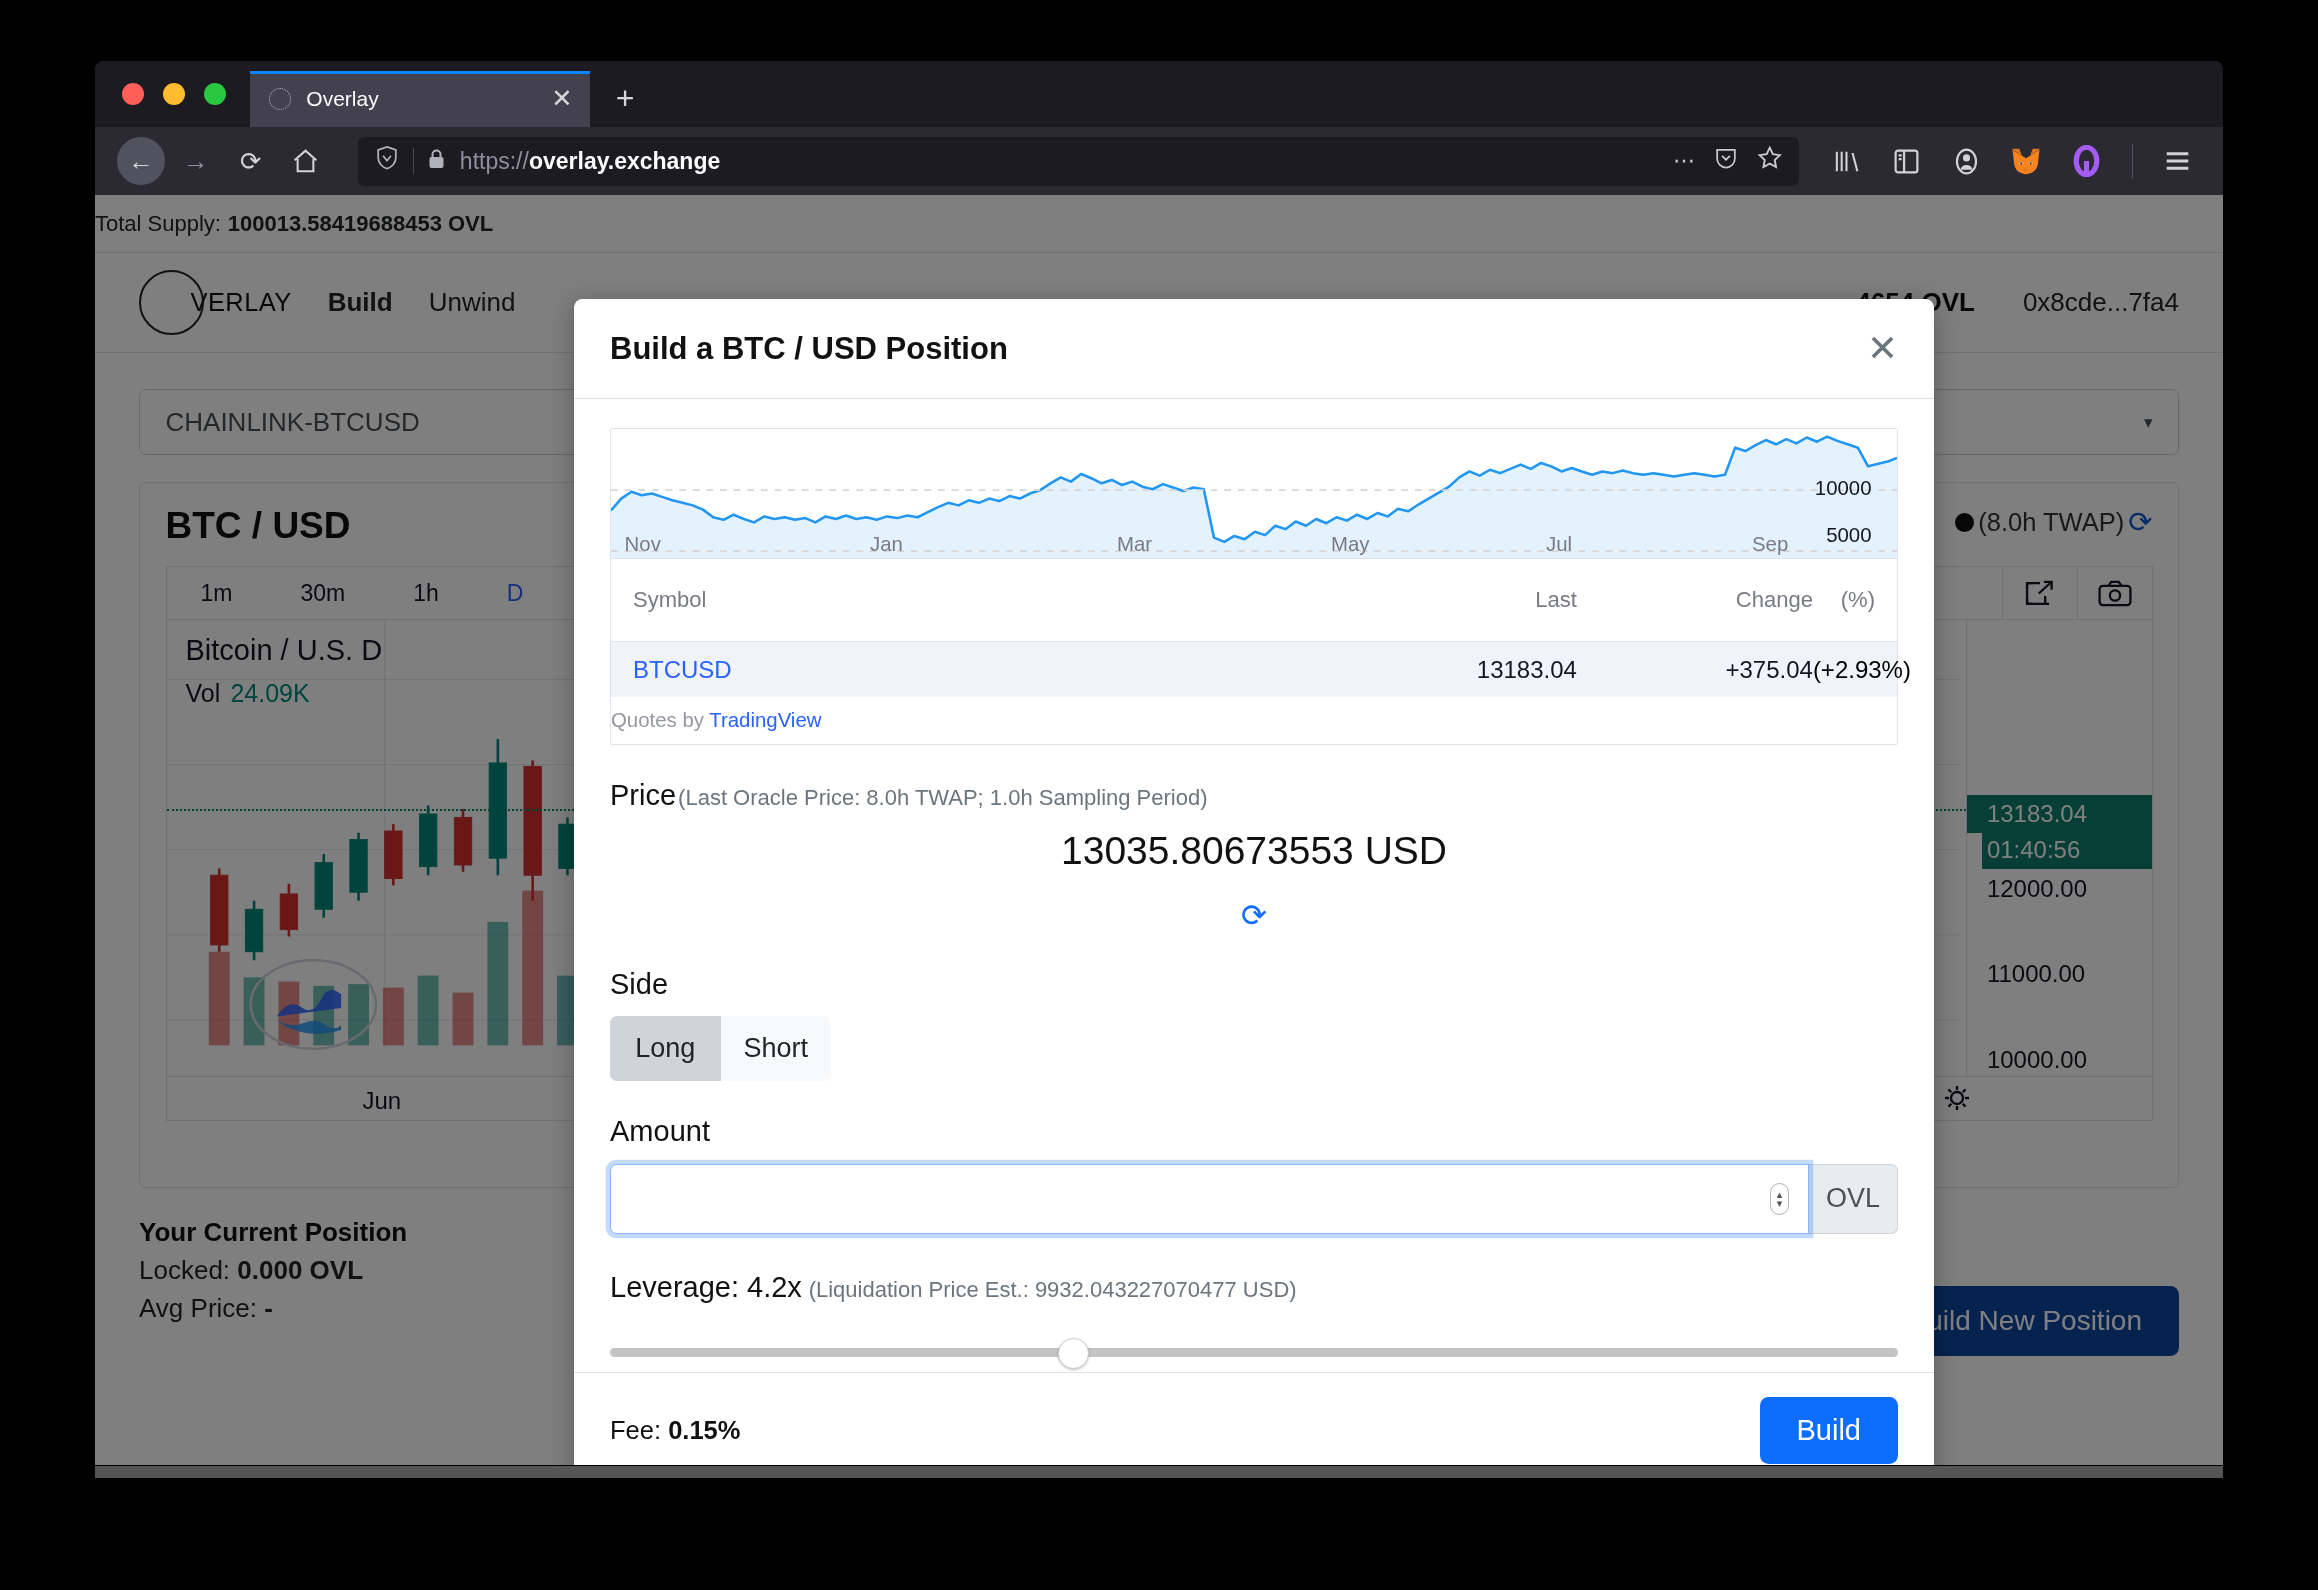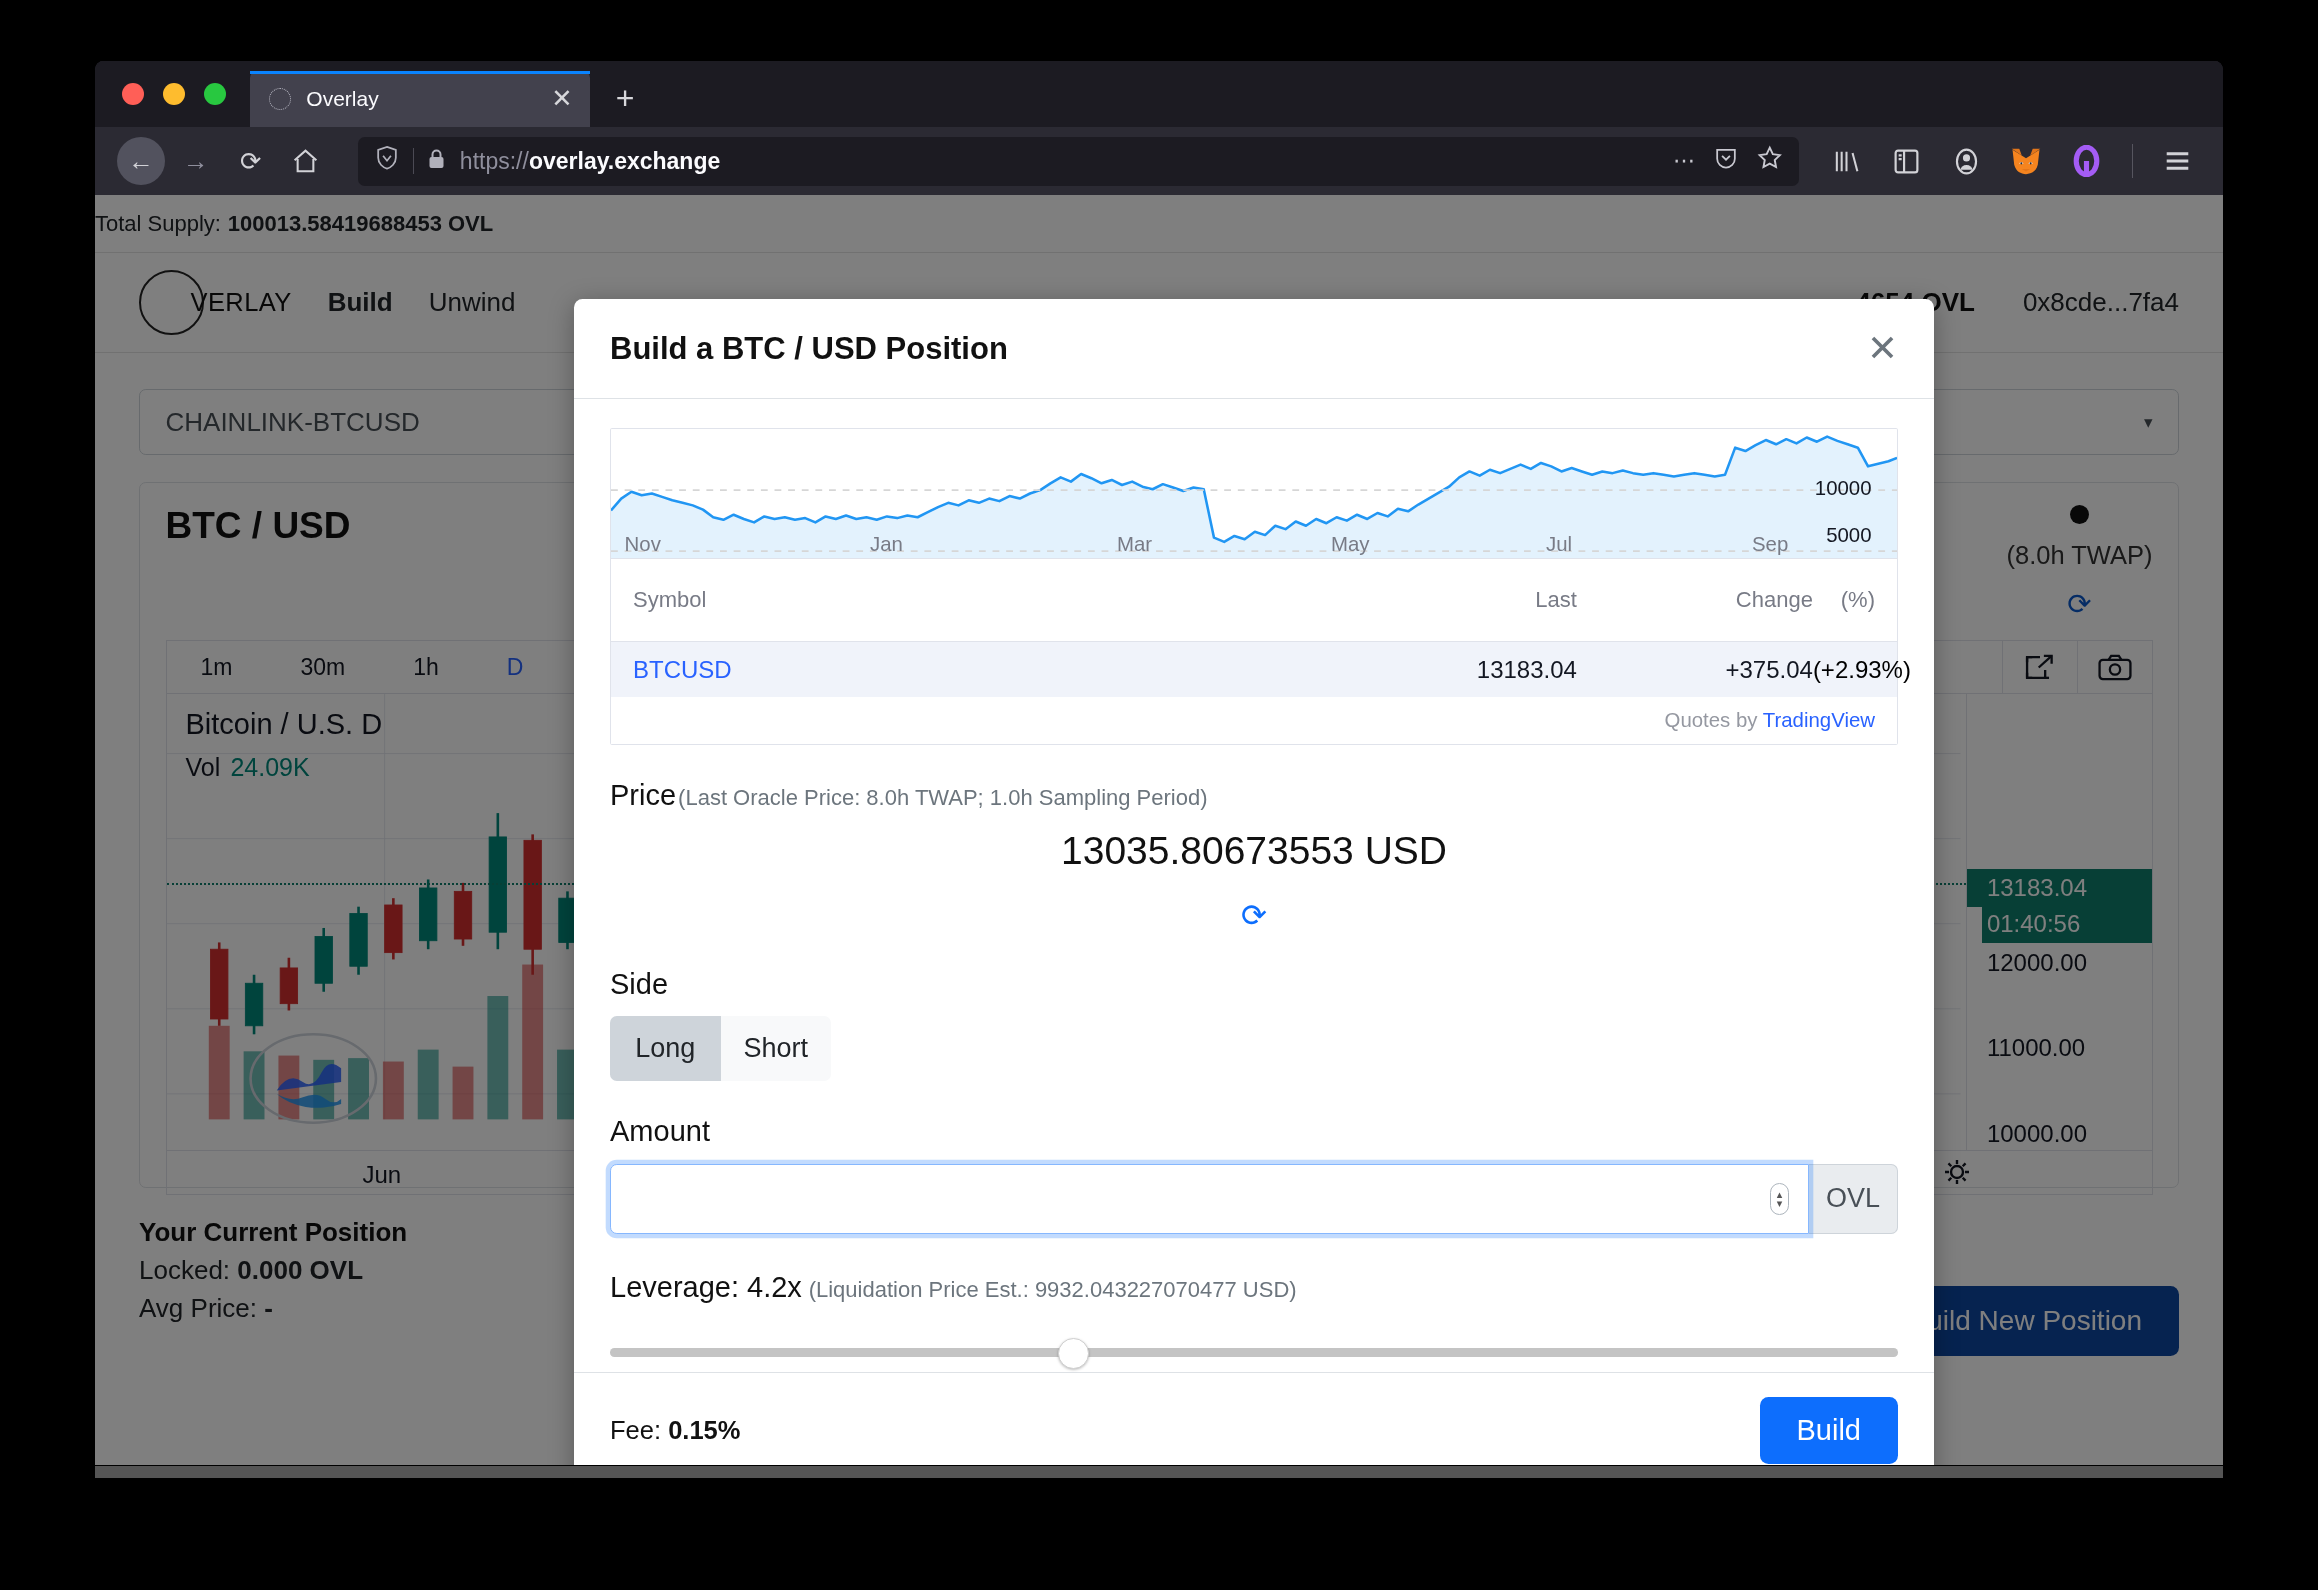--- a/index.html
+++ b/index.html
@@ -136,21 +136,21 @@
   }
   #market-select .caret { margin-left: auto; font-size: 17px; color: #495057; }
 
   #chart-card {
     margin: 27px 44px 0 44px; height: 706px;
     border: 0.9px solid #dee2e6; border-radius: 6.8px;
     padding: 22px 25.5px; position: relative; background: #fff;
   }
   #chart-head { display: flex; align-items: flex-start; }
   #chart-title { font-size: 37px; font-weight: 700; color: #111; }
-  #chart-head-right { margin-left: auto; display: flex; align-items: center; gap: 17px; flex-direction: column; }
+  #chart-head-right { margin-left: auto; display: flex; align-items: center; gap: 4px; }
   .twap-dot { width: 19px; height: 19px; border-radius: 50%; background: #111; }
   .twap-text { font-size: 25.5px; color: #333; }
   .refresh-ico { color: #0a58ca; font-size: 29px; cursor: pointer; }
 
   #tv-frame {
     margin-top: 19px; border: 0.9px solid #e0e3eb;
     height: 555px; position: relative; overflow: hidden;
   }
   #tv-toolbar {
     height: 53px; border-bottom: 0.9px solid #e0e3eb;
@@ -245,21 +245,21 @@
     display: flex; font-size: 24px; background: #f0f3fa;
     padding: 13.6px 22px; border-top: 0.9px solid #e0e3eb;
   }
   .c-sym { width: 46%; }
   .c-last { width: 30%; text-align: right; }
   .c-chg  { width: 19%; text-align: right; }
   .c-pct  { width: 5%;  text-align: right; }
   #mini-trow .c-sym { color: #2962ff; }
   #mini-trow .c-last, #mini-trow .c-chg { color: #131722; }
   #mini-credit {
-    text-align: right; font-size: 20.4px; color: #9598a1;
+    font-size: 20.4px; color: #9598a1;
     padding: 12px 22px 12px 0; background: #fff;
   }
   #mini-credit b { color: #2962ff; font-weight: 400; }
 
   .field-label { font-size: 29px; color: #111; margin-top: 34px; }
   .field-label .sub { font-size: 22px; color: #6c757d; margin-left: 2px; }
   #price-value {
     font-size: 39px; color: #111; margin-top: 17px;
     display: flex; align-items: center; gap: 24px; flex-direction: column;
   }

